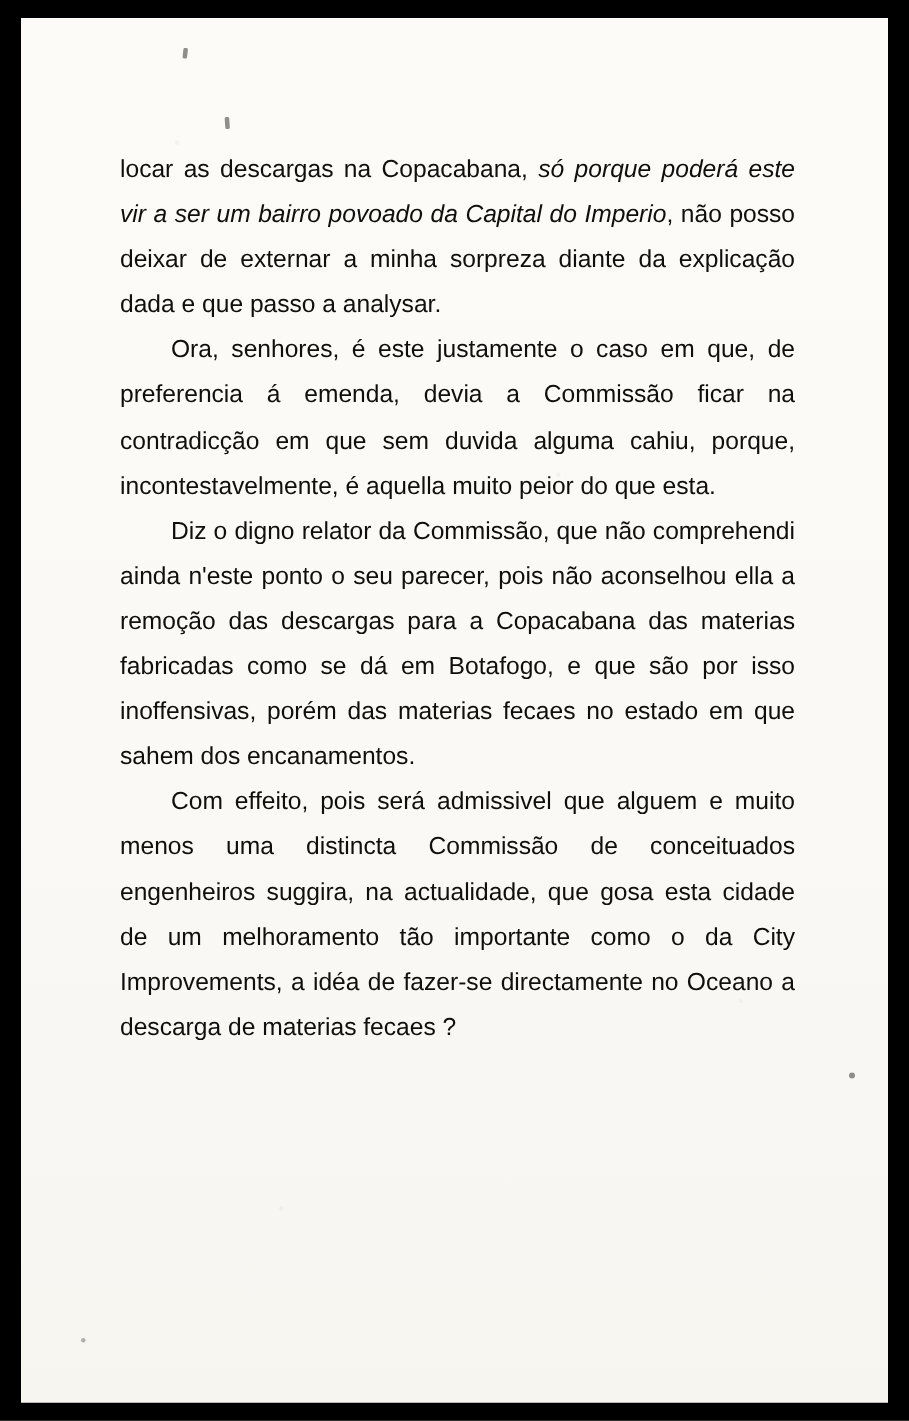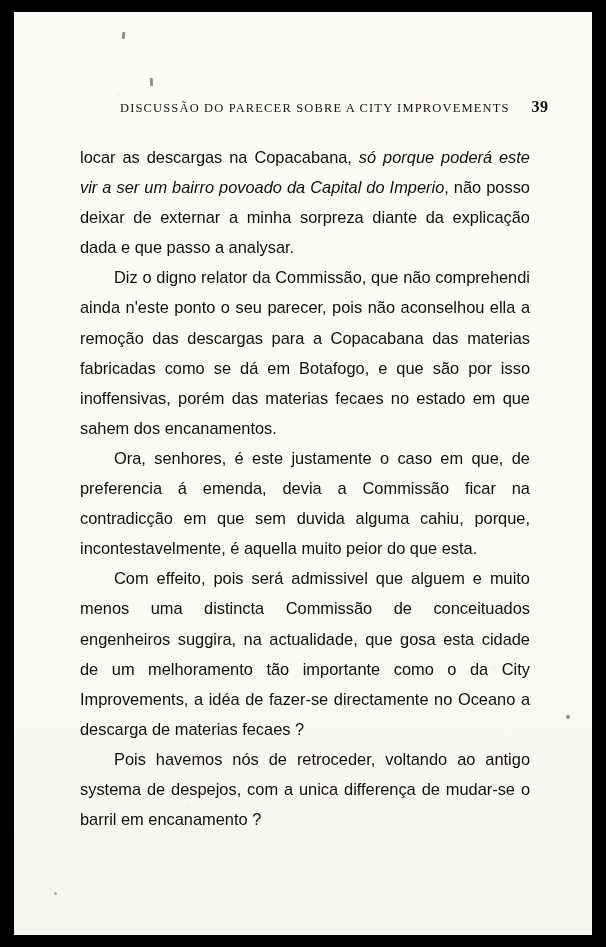--- a/index.html
+++ b/index.html
@@ -109,28 +109,23 @@
 <div class="page">
   <div class="scan">
     <div class="paper-texture"></div>
     <div class="speck speck-a"></div>
     <div class="speck speck-b"></div>
     <div class="speck speck-c"></div>
     <div class="speck speck-d"></div>
 
     <div class="content">
 
-      <div class="running-head">
-        <span class="rh-title">DISCUSSÃO DO PARECER SOBRE A CITY IMPROVEMENTS</span>
-        <span class="rh-page">39</span>
-      </div>
 
       <div class="body-text" id="body-text">
           <p class="no-indent"><span>locar as descargas na Copacabana, </span><i>só porque poderá este vir a ser um bairro povoado da Capital do Imperio</i><span>, não posso deixar de externar a minha sorpreza diante da explicação dada e que passo a analysar.</span></p>
+          <p><span>Ora, senhores, é este justamente o caso em que, de preferencia á emenda, devia a Commissão ficar na contradicção em que sem duvida alguma cahiu, porque, incontestavelmente, é aquella muito peior do que esta.</span></p>
           <p><span>Diz o digno relator da Commissão, que não comprehendi ainda n'este ponto o seu parecer, pois não aconselhou ella a remoção das descargas para a Copacabana das materias fabricadas como se dá em Botafogo, e que são por isso inoffensivas, porém das materias fecaes no estado em que sahem dos encanamentos.</span></p>
-          <p><span>Ora, senhores, é este justamente o caso em que, de preferencia á emenda, devia a Commissão ficar na contradicção em que sem duvida alguma cahiu, porque, incontestavelmente, é aquella muito peior do que esta.</span></p>
           <p><span>Com effeito, pois será admissivel que alguem e muito menos uma distincta Commissão de conceituados engenheiros suggira, na actualidade, que gosa esta cidade de um melhoramento tão importante como o da City Improvements, a idéa de fazer-se directamente no Oceano a descarga de materias fecaes ?</span></p>
-          <p><span>Pois havemos nós de retroceder, voltando ao antigo systema de despejos, com a unica differença de mudar-se o barril em encanamento ?</span></p>
         </div>
 
     </div>
   </div>
 </div>
 
 </body></html>

